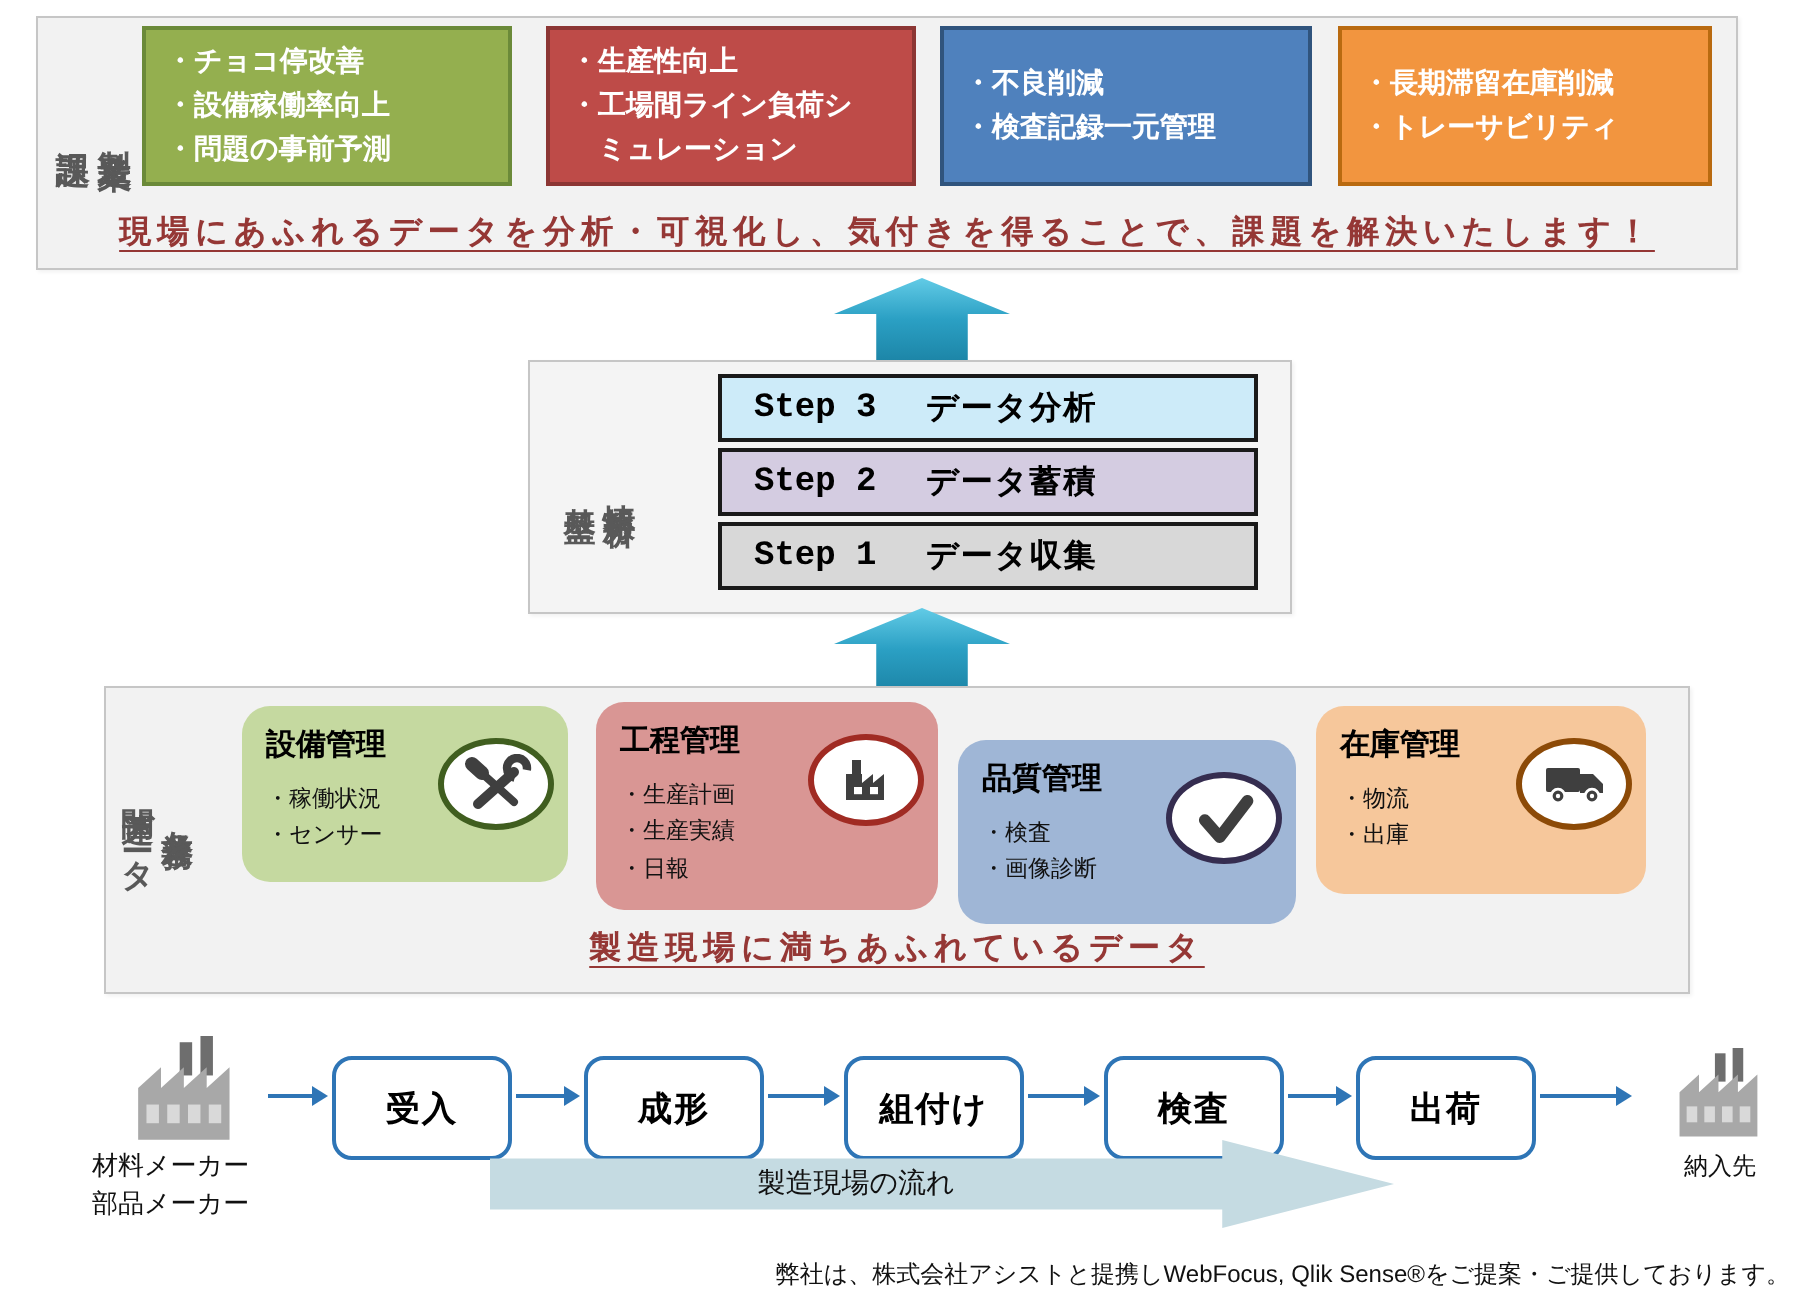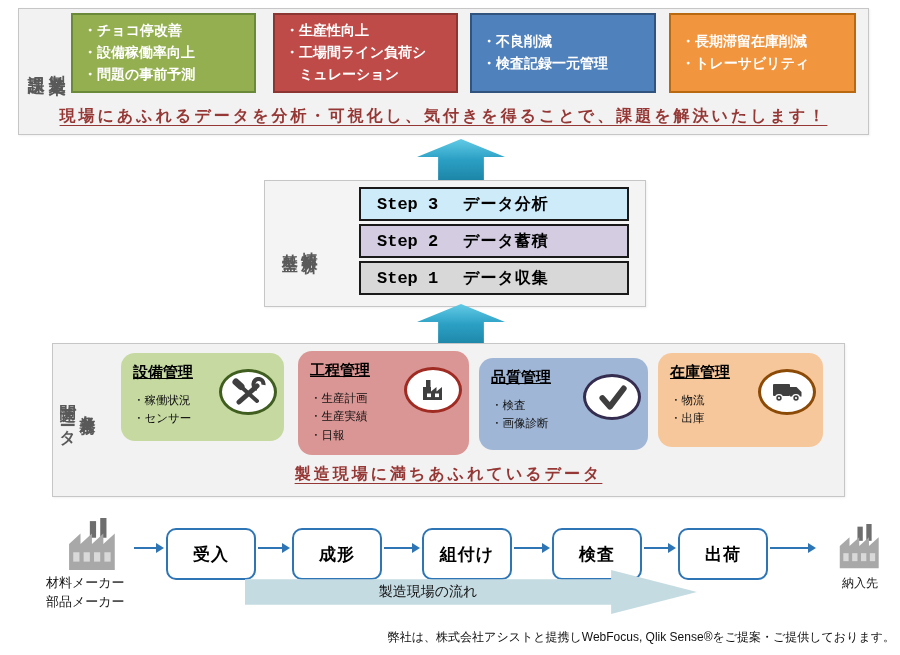--- a/index.html
+++ b/index.html
@@ -31,21 +31,21 @@
     filter:drop-shadow(2px 2px 1px rgba(0,0,0,0.25));}
   
   .step-row{position:relative;height:34px;border:2px solid #1a1a1a;box-sizing:border-box;margin-bottom:3px;
     display:flex;align-items:center;font-weight:bold;}
   .step-row .step-num{width:86px;padding-left:16px;font-size:17px;}
   .step-row .step-label{font-size:16px;letter-spacing:1px;}
   .s3{background:#CDEBF9;} .s2{background:#D4CCE1;} .s1{background:#D8D8D8;}
   
   .data-box{position:absolute;border-radius:14px;box-sizing:border-box;padding:10px 12px;}
   .d-green{background:#C5D9A0;} .d-red{background:#D99694;} .d-blue{background:#9FB6D6;} .d-orange{background:#F6C79B;}
-  .data-box h3{margin:0;font-size:15px;font-weight:bold;color:#000;text-decoration:underline;}
+  .data-box h3{margin:0;font-size:15px;font-weight:bold;color:#000;}
   ul.dlist{list-style:none;margin:9px 0 0;padding:0;font-size:11.5px;color:#111;}
   ul.dlist li{padding-left:1.1em;text-indent:-1.1em;line-height:1.6;}
   ul.dlist li::before{content:"・";}
   .icon-badge{position:absolute;top:16px;right:7px;width:58px;height:46px;border-radius:50%;
     background:#fff;display:flex;align-items:center;justify-content:center;box-sizing:border-box;}
   .ib-green{border:3px solid #405E1F;} .ib-red{border:3px solid #A02B23;}
   .ib-navy{border:3px solid #352D50;} .ib-brown{border:3px solid #8C4A07;}
   
   .flow-box{position:absolute;top:528px;width:90px;height:52px;background:#fff;border:2px solid #2E75B6;
     border-radius:10px;display:flex;align-items:center;justify-content:center;
@@ -155,21 +155,21 @@
         <rect x="17" y="16.5" width="4" height="3.6" fill="#fff"></rect>
       </svg>
     </div>
     <ul class="dlist">
       <li>生産計画</li>
       <li>生産実績</li>
       <li>日報</li>
     </ul>
   </div>
 
-  <div class="data-box d-blue" style="left:426px;top:14px;width:169px;height:92px;">
+  <div class="data-box d-blue" style="left:426px;top:26px;width:169px;height:92px;">
     <h3>品質管理</h3>
     <div class="icon-badge ib-navy">
       <svg width="32" height="26" viewBox="0 0 30 24">
         <path d="M6,13 L13,21 L26,4" fill="none" stroke="#3f3f3f" stroke-width="5.5" stroke-linecap="round" stroke-linejoin="round"></path>
       </svg>
     </div>
     <ul class="dlist">
       <li>検査</li>
       <li>画像診断</li>
     </ul>

